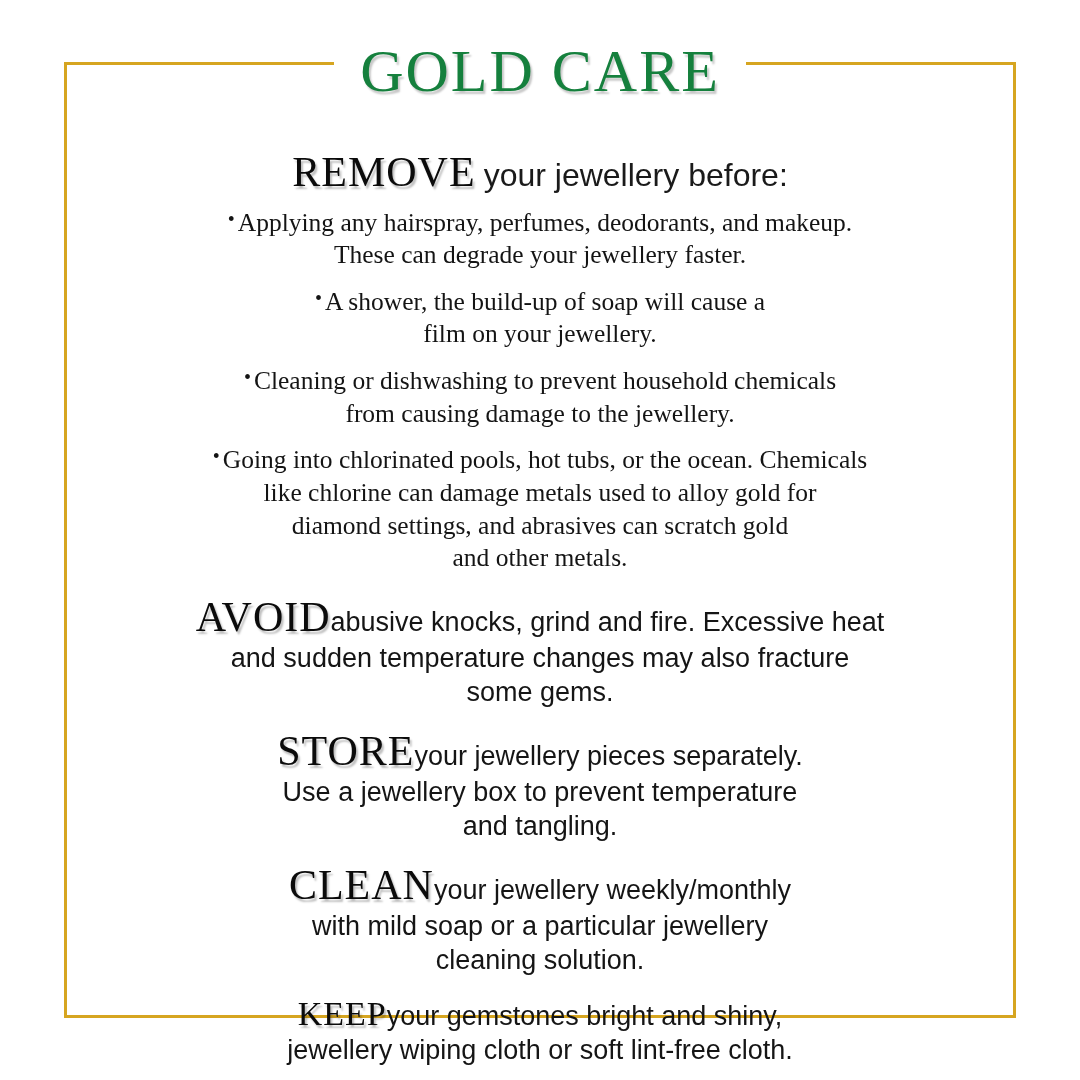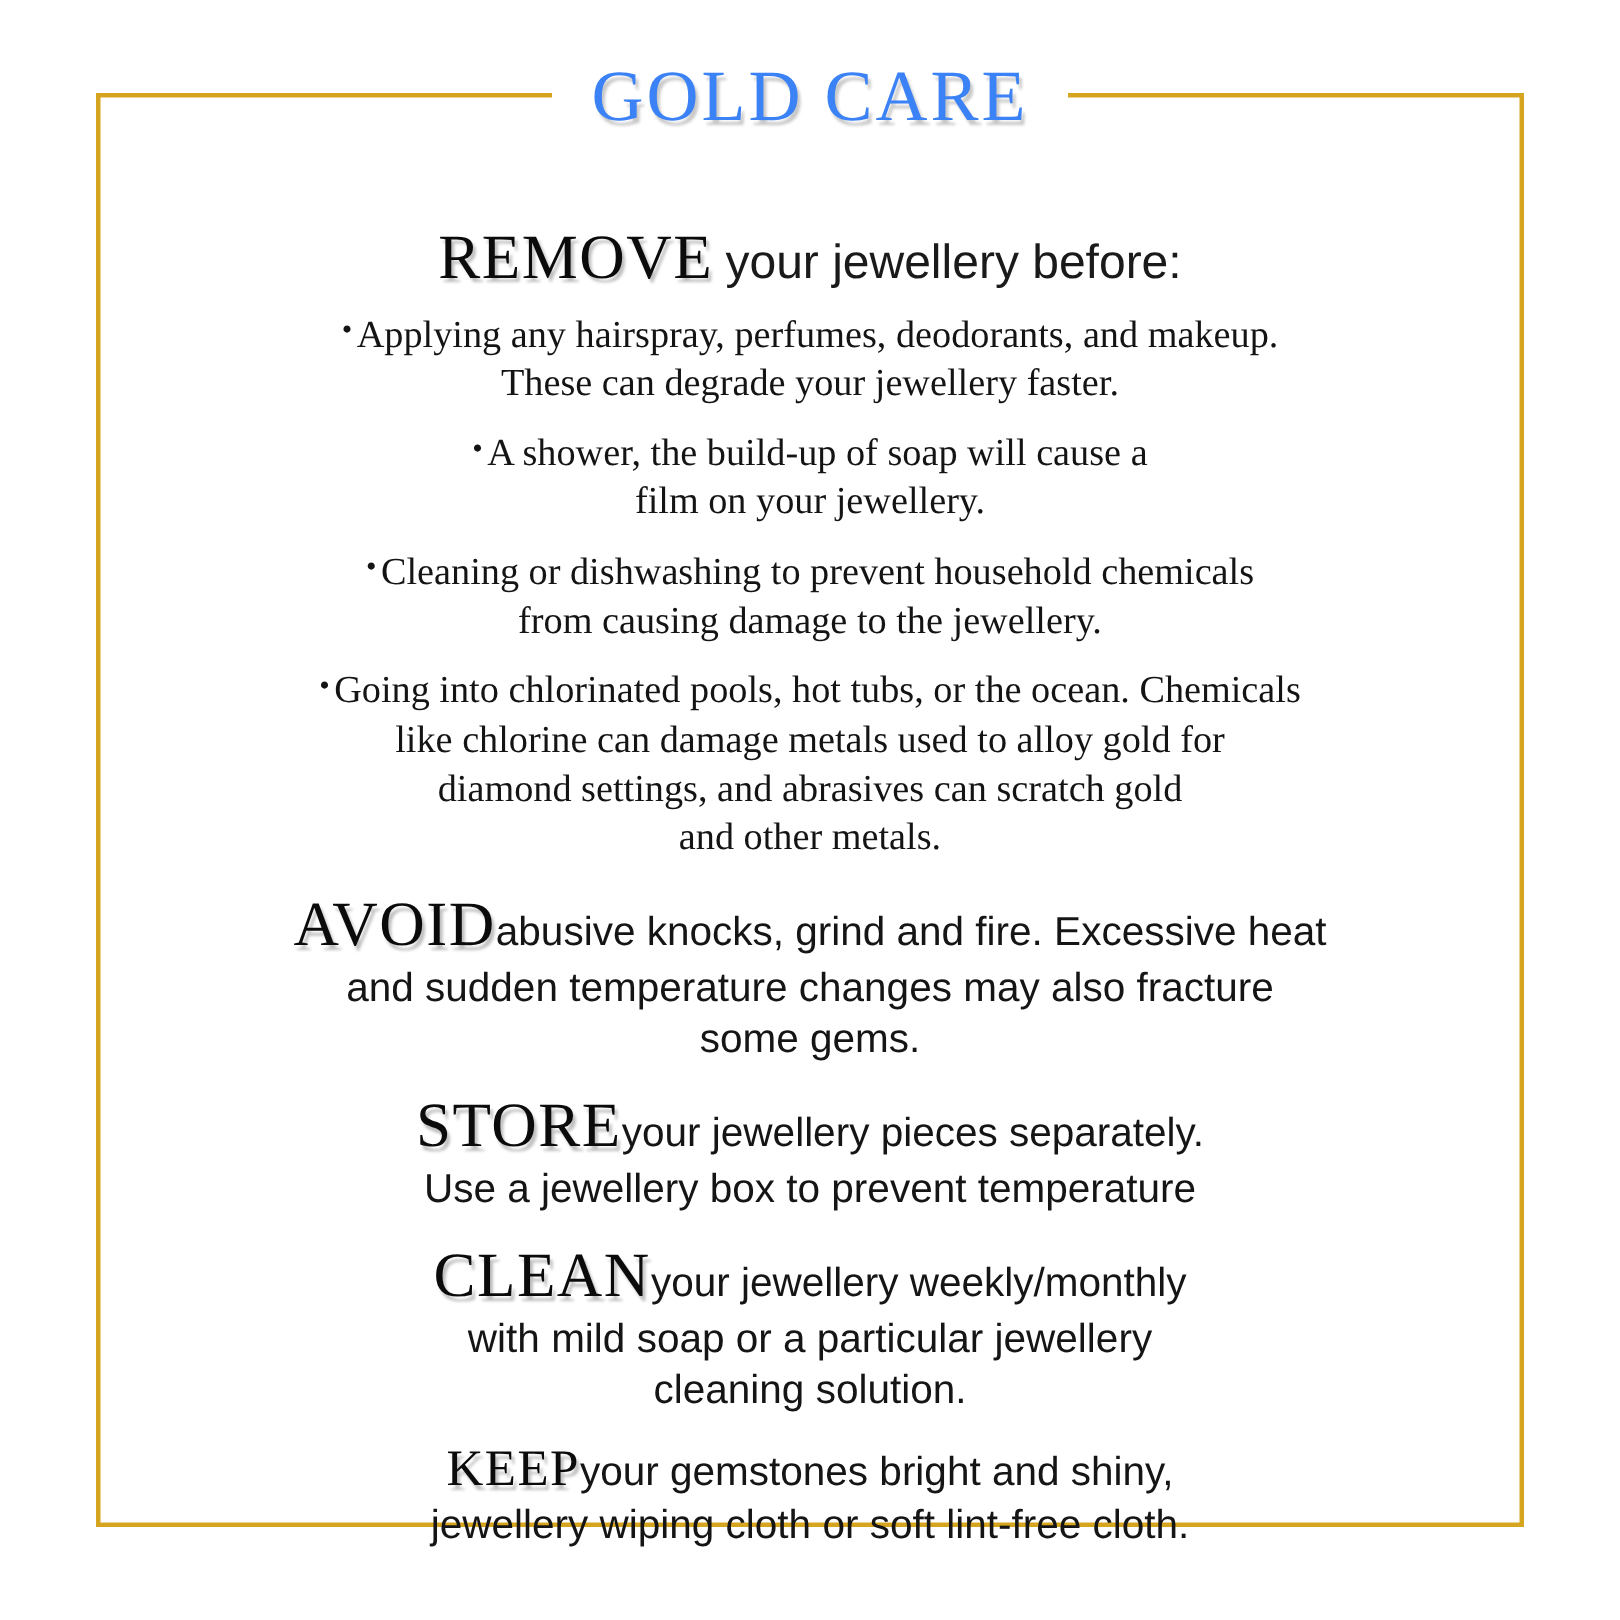--- a/index.html
+++ b/index.html
@@ -39,23 +39,23 @@
     top: 40px;
     left: 0;
     width: 1080px;
     text-align: center;
   }
   #title {
     display: inline-block;
     background: #ffffff;
     padding: 0 26px;
     font-family: "Liberation Serif", serif;
-    font-size: 48px;
+    font-size: 60px;
     letter-spacing: 2px;
-    color: #3b82f6;
+    color: #15803d;
     text-shadow: 2px 3px 2px rgba(0,0,0,0.22);
     line-height: 1.05;
   }
 
   #content {
     position: absolute;
     left: 90px;
     top: 132px;
     width: 900px;
     text-align: center;
@@ -163,20 +163,21 @@
 
     <div class="block">
       <span class="kw">AVOID</span><span class="body first-line">abusive knocks, grind and fire. Excessive heat</span>
       <span class="body line">and sudden temperature changes may also fracture</span>
       <span class="body line">some gems.</span>
     </div>
 
     <div class="block">
       <span class="kw">STORE</span><span class="body first-line">your jewellery pieces separately.</span>
       <span class="body line">Use a jewellery box to prevent temperature</span>
+      <span class="body line">and tangling.</span>
     </div>
 
     <div class="block">
       <span class="kw">CLEAN</span><span class="body first-line">your jewellery weekly/monthly</span>
       <span class="body line">with mild soap or a particular jewellery</span>
       <span class="body line">cleaning solution.</span>
     </div>
 
     <div class="block">
       <span class="kw kw-sm">KEEP</span><span class="body first-line">your gemstones bright and shiny,</span>

